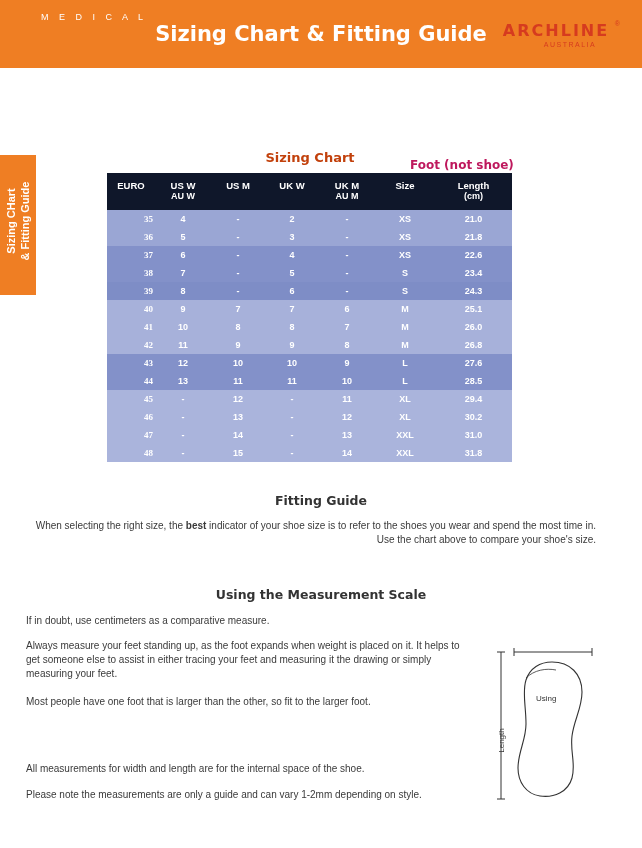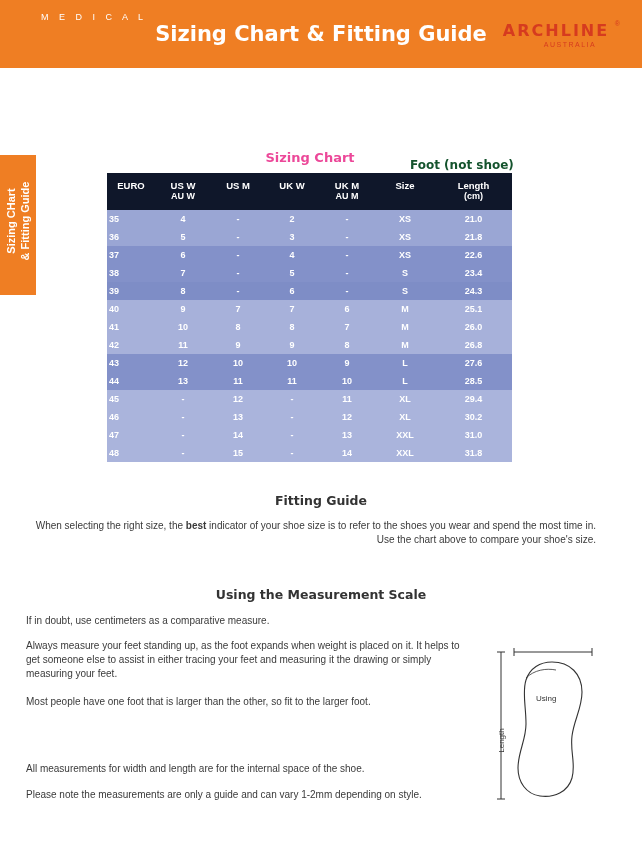--- a/index.html
+++ b/index.html
@@ -104,29 +104,29 @@
   }
 
   
   .tbl-title {
     position: absolute;
     left: 108px; top: 150px;
     width: 404px;
     text-align: center;
     font-size: 13px;
     font-weight: bold;
-    color: #ec4899;
+    color: #c2410c;
     font-family: "DejaVu Sans", sans-serif;
   }
   .foot-note {
     position: absolute;
     left: 410px; top: 158px;
     font-size: 12px;
     font-weight: bold;
-    color: #14532d;
+    color: #be185d;
     font-family: "DejaVu Sans", sans-serif;
   }
 
   
   table.sizing {
     position: absolute;
     left: 107px; top: 173px;
     width: 405px;
     border-collapse: collapse;
     font-size: 9px;
@@ -149,21 +149,21 @@
   }
   table.sizing td {
     text-align: center;
     padding: 4px 2px;
     color: #ffffff;
     font-weight: bold;
     font-size: 9px;
     border: none;
     height: 17px;
   }
-  table.sizing td.first { text-align: left; }
+  table.sizing td.first { text-align: right; font-family: Liberation Serif, serif; }
   table.sizing tr.band-a td { background: #9aa6d4; }
   table.sizing tr.band-b td { background: #8391c9; }
   table.sizing tr.band-c td { background: #7e8dc6; }
   table.sizing tr.band-d td { background: #a7b1da; }
   table.sizing tr.band-e td { background: #aab4dc; }
 
   col.c1 { width: 48px; }
   col.c2 { width: 56px; }
   col.c3 { width: 54px; }
   col.c4 { width: 54px; }

